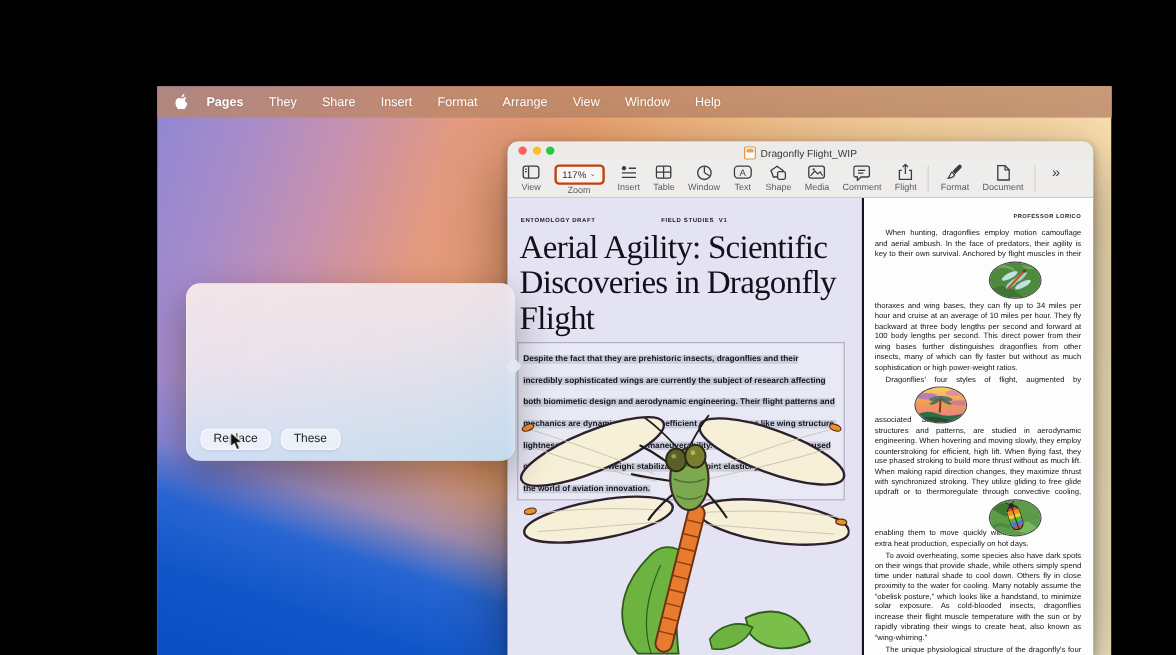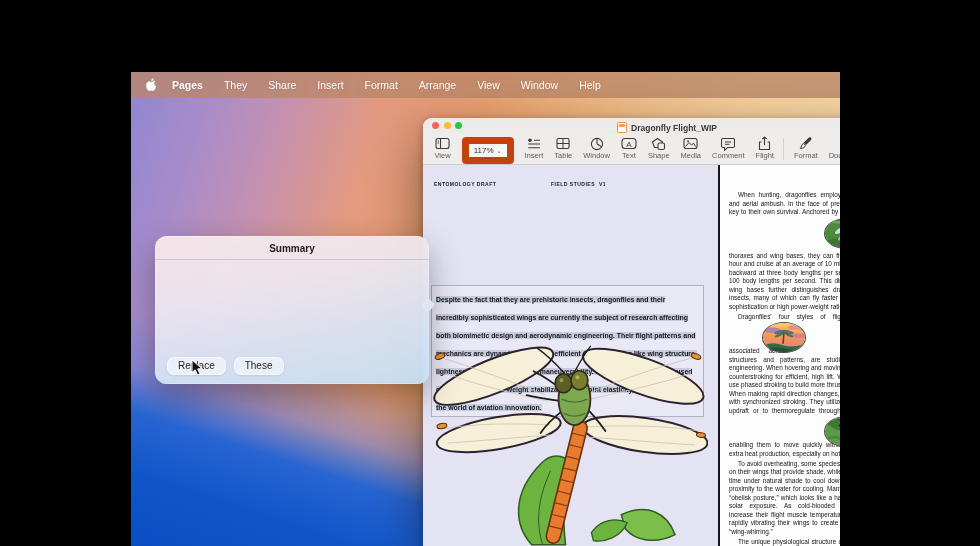--- a/index.html
+++ b/index.html
@@ -1,16 +1,16 @@
 <!DOCTYPE html>
 <html><head>
 <meta charset="utf-8">
 <style>
   html,body{margin:0;padding:0;background:#000;}
-  .stage{position:relative;width:840px;height:546px;overflow:hidden;background:#000;
+  .stage{position:relative;width:926px;height:546px;overflow:hidden;background:#000;
          font-family:"Liberation Sans","DejaVu Sans",sans-serif;}
   
   .desktop{position:absolute;left:131px;top:72px;width:849px;height:474px;overflow:hidden;
     background:
       linear-gradient(18deg,#0a4dc4 0%,#1156c9 10%,#2765d2 18%,rgba(100,125,222,.55) 24%,rgba(150,140,210,0) 32%),
       radial-gradient(60% 45% at 78% 6%, rgba(255,215,165,.55), rgba(255,215,165,0) 70%),
       linear-gradient(108deg,#8f86d4 0%,#a98cc9 9%,#c791ae 17%,#e39a80 26%,#ec9f6d 37%,#efb27b 49%,#f3cb96 63%,#f6dfae 76%,#f8e9c0 89%,#f9efcd 100%);}
   
   .menubar{position:absolute;left:0;top:0;width:100%;height:26px;display:flex;align-items:center;
     background:rgba(186,135,104,.78);backdrop-filter:blur(10px);padding:0 0 0 14px;box-sizing:border-box;}
@@ -18,30 +18,30 @@
   .menu-items{display:flex;gap:21px;}
   .menu-item{color:#fff;font-size:10.5px;text-shadow:0 0 2px rgba(90,50,30,.25);cursor:default;}
   .menu-item.bold{font-weight:700;}
   
   .window{position:absolute;left:292px;top:46px;width:488px;height:428px;border-radius:9px 9px 0 0;
     overflow:hidden;background:#fff;box-shadow:0 18px 55px rgba(0,0,0,.45),0 2px 8px rgba(0,0,0,.3);}
   .titlebar{position:relative;height:16px;background:#ecebe9;display:flex;align-items:center;justify-content:center;}
   .traffic{position:absolute;left:9px;top:4px;display:flex;gap:4.5px;}
   .tl{width:7px;height:7px;border-radius:50%;}
   .tl.r{background:#ff5f57;}.tl.y{background:#febc2e;}.tl.g{background:#28c840;}
-  .wtitle{display:flex;align-items:center;gap:4px;font-size:8.5px;font-weight:700;color:#3a3a3a;margin-top:3px;}
+  .wtitle{display:flex;align-items:center;gap:4px;font-size:8.5px;font-weight:400;color:#3a3a3a;margin-top:3px;}
   .doc-ico{width:8px;height:9px;border-radius:1.5px;background:#fff;border:1px solid #e8913a;position:relative;overflow:hidden;}
   .doc-ico::after{content:"";position:absolute;left:1px;top:1px;width:6px;height:3px;background:#f0a050;border-radius:1px;}
   .toolbar{height:31px;background:#efedec;border-bottom:1px solid #cfcdcb;display:flex;align-items:flex-start;
     padding:2px 4px 0 6px;box-sizing:border-box;}
   .tb-item{display:flex;flex-direction:column;align-items:center;margin:0 5.5px;cursor:default;}
   .tb-ico{height:15px;display:flex;align-items:center;justify-content:center;color:#3c3c3c;}
   .tb-ico svg{display:block;}
   .tb-label{font-size:7.5px;color:#5c5c5c;margin-top:0px;white-space:nowrap;}
-  .tb-zoombox{height:13px;margin-top:1px;border:7px solid #c2410c;border-radius:4px;background:#f7f6f5;
+  .tb-zoombox{height:13px;margin-top:1px;border:2px solid #c2410c;border-radius:4px;background:#f7f6f5;
     display:flex;align-items:center;gap:3px;padding:0 5px;font-size:8px;color:#333;}
   .tb-zoombox .zc{font-size:6px;color:#555;}
   .tb-sep{width:1px;height:22px;background:#d4d2d0;margin:2px 4px 0 4px;}
   
   .doc-area{position:absolute;left:0;top:47px;right:0;bottom:0;display:flex;}
   .page-left{position:relative;width:295px;background:#e4e3f4;flex:none;}
   .col-divider{width:2px;background:#17151a;flex:none;}
   .page-right{position:relative;flex:1;background:#fdfdfe;padding:14px 10px 0 9px;box-sizing:border-box;overflow:hidden;}
   .eyebrow{position:absolute;top:16px;font-size:5px;font-weight:700;letter-spacing:.5px;color:#1c1a26;}
   .eb1{left:11px;}.eb2{left:128px;}.eb3{left:176px;}
@@ -237,20 +237,21 @@
             </div>
           </div>
         </div>
 
       <div class="doc-area">
 
         <div class="page-left">
           <span class="eyebrow eb1">ENTOMOLOGY DRAFT</span>
           <span class="eyebrow eb2">FIELD STUDIES</span>
           <span class="eyebrow eb3">V1</span>
+          <div class="doc-title">Aerial Agility: Scientific Discoveries in Dragonfly Flight</div>
           <div class="sel-box">
             <span class="hl">Despite the fact that they are prehistoric insects, dragonflies and their incredibly sophisticated wings are currently the subject of research affecting both biomimetic design and aerodynamic engineering. Their flight patterns and mechanics are dynamic and energy efficient due to features like wing structure, lightness, and multi-directional maneuverability.  Studies are currently focused on the nature of their weight stabilization and joint elasticity, in order to impact the world of aviation innovation.</span>
           </div>
 
           <svg class="df-illustration" viewBox="0 0 285 202">
 
             <path d="M118 120 C88 150 90 182 108 202 L142 202 C138 166 141 138 152 121 C137 110 127 111 118 120 Z" fill="#6cb33f" stroke="#2e5c1e" stroke-width="1.5"></path>
             <path d="M127 128 C114 156 112 180 119 202" stroke="#2e5c1e" stroke-width="1" fill="none"></path>
             <path d="M198 172 C224 160 244 170 252 192 C232 202 212 198 202 186 Z" fill="#7bbf4a" stroke="#2e5c1e" stroke-width="1.5"></path>
             <path d="M168 190 C176 178 192 174 204 180 C198 194 182 200 170 198 Z" fill="#6cb33f" stroke="#2e5c1e" stroke-width="1.3"></path>
@@ -381,21 +382,20 @@
                   </span>
                 </span>to thermoregulate through convective cooling, enabling them to move quickly without extra heat production, especially on hot days. </p>
               <p class="rc-p">To avoid overheating, some species also have dark spots on their wings that provide shade, while others simply spend time under natural shade to cool down. Others fly in close proximity to the water for cooling. Many notably assume the “obelisk posture,” which looks like a handstand, to minimize solar exposure. As cold-blooded insects, dragonflies increase their flight muscle temperature with the sun or by rapidly vibrating their wings to create heat, also known as “wing-whirring.” </p>
               <p class="rc-p">The unique physiological structure of the dragonfly's four wings is characterized by pterostigmata that provide stabilizing weight at the edges of each wing. Strong veins along the leading edges of their wings help dragonflies efficiently cut through air. These veins form a patterned tubular network that functions like a cantilever, creating a pleated membrane that's flexible along the cord and stiff </p>
             </div>
         </div>
       </div>
     </div>
 
     <div class="popup">
-      <div class="popup-title">Summary</div>
       <div class="popup-btns">
         <button class="pbtn">Replace</button>
         <button class="pbtn">These</button>
       </div>
     </div>
 
     <svg class="cursor" viewBox="0 0 13 17">
       <path d="M1 1 L1 13.5 L4.2 10.8 L6.4 15.8 L8.9 14.7 L6.7 9.9 L11 9.6 Z" fill="#111" stroke="#fff" stroke-width="1"></path>
     </svg>
   </div>

